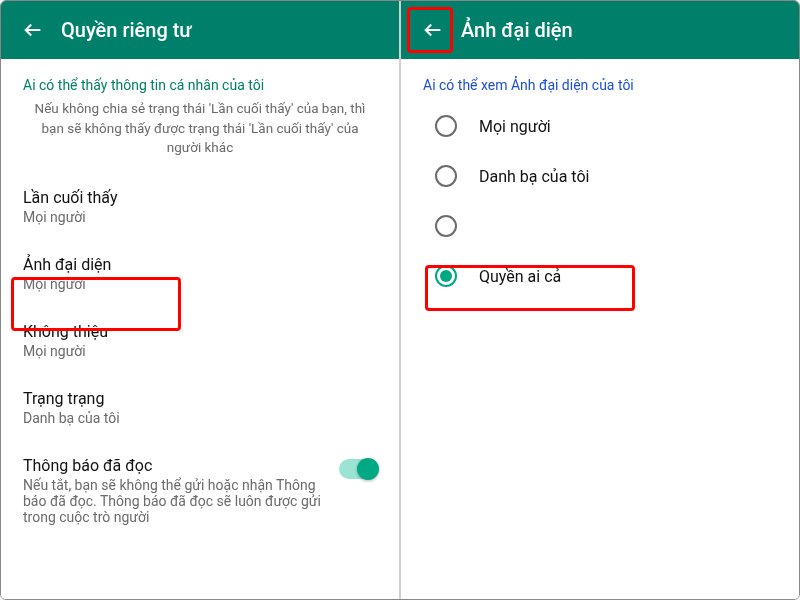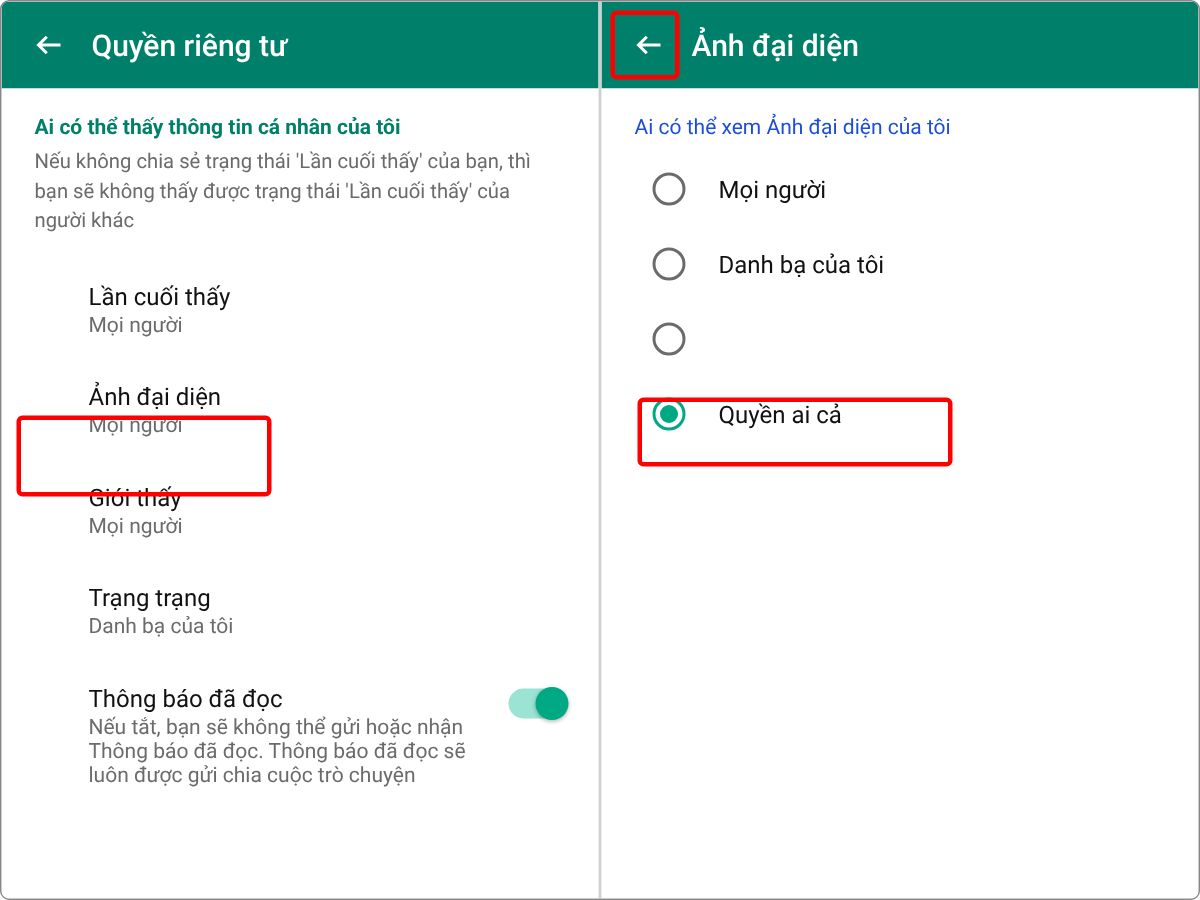--- a/index.html
+++ b/index.html
@@ -48,32 +48,32 @@
       color: #fff;
     }
     .content {
       flex: 1;
       background: #fff;
       overflow: hidden;
     }
     .section-label {
       color: #008069;
       font-size: 14px;
-      font-weight: 700;
+      font-weight: 400;
       padding: 18px 22px 6px 22px;
     }
     .section-note {
       color: #6b6b6b;
       font-size: 13.5px;
       line-height: 1.45;
       padding: 0 22px 14px 22px;
+      text-align: center;
     }
     .item {
       padding: 16px 22px 14px 22px;
-      margin-left: 36px;
     }
     .item-title {
       color: #111;
       font-size: 16px;
       margin-bottom: 2px;
     }
     .item-sub {
       color: #6b6b6b;
       font-size: 14px;
     }
@@ -166,33 +166,33 @@
 
     <div class="item">
       <div class="item-title">Lần cuối thấy</div>
       <div class="item-sub">Mọi người</div>
     </div>
     <div class="item">
       <div class="item-title">Ảnh đại diện</div>
       <div class="item-sub">Mọi người</div>
     </div>
     <div class="item">
-      <div class="item-title">Giới thấy</div>
+      <div class="item-title">Không thiệu</div>
       <div class="item-sub">Mọi người</div>
     </div>
     <div class="item">
       <div class="item-title">Trạng trạng</div>
       <div class="item-sub">Danh bạ của tôi</div>
     </div>
 
     <div class="item">
       <div class="toggle-row">
         <div class="toggle-text">
           <div class="item-title">Thông báo đã đọc</div>
-          <div class="item-sub">Nếu tắt, bạn sẽ không thể gửi hoặc nhận Thông báo đã đọc. Thông báo đã đọc sẽ luôn được gửi chia cuộc trò chuyện</div>
+          <div class="item-sub">Nếu tắt, bạn sẽ không thể gửi hoặc nhận Thông báo đã đọc. Thông báo đã đọc sẽ luôn được gửi trong cuộc trò người</div>
         </div>
         <div class="toggle">
           <div class="toggle-knob"></div>
         </div>
       </div>
     </div>
   </div>
 
   <div class="red-box red-box-profile"></div>
 </div>

